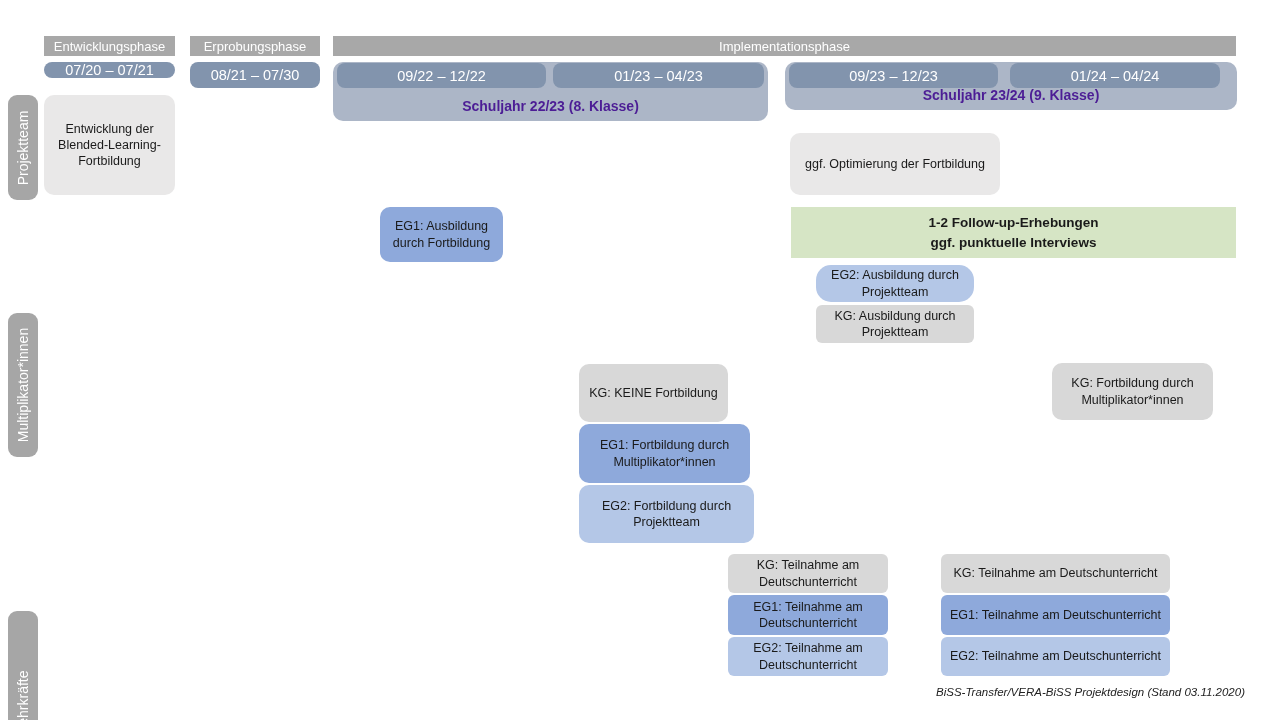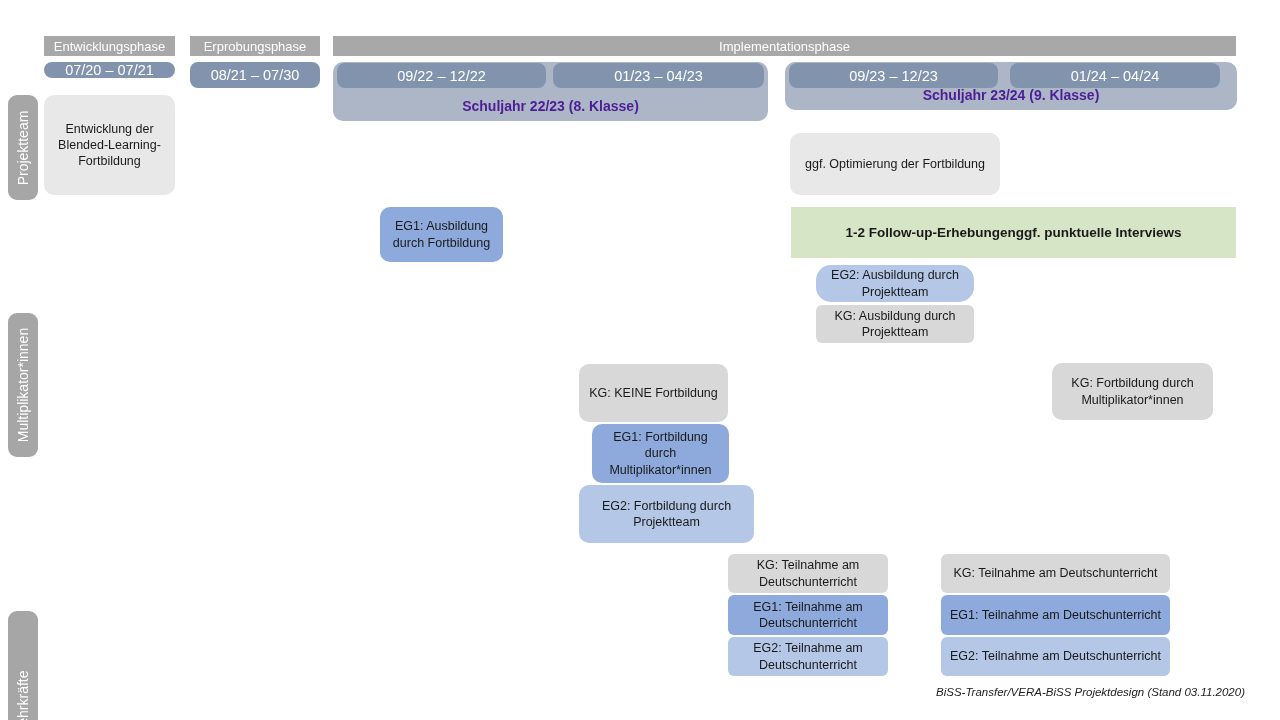--- a/index.html
+++ b/index.html
@@ -59,30 +59,30 @@
   </div>
   <div class="abs rowlabel vwrap" style="left:8px;top:362px;width:30px;height:181px;">
     <div class="vtext wlabel">Lehrkräfte</div>
   </div>
 
   <div class="abs box gray1 flexc" style="left:44px;top:95px;width:131px;height:100px;">Entwicklung der Blended-Learning-Fortbildung</div>
   <div class="abs box gray1 flexc" style="left:790px;top:133px;width:210px;height:62px;">ggf. Optimierung der Fortbildung</div>
 
   <div class="abs box blue1 flexc" style="left:380px;top:207px;width:123px;height:55px;">EG1: Ausbildung durch Fortbildung</div>
 
-  <div class="abs green flexc bigbox" style="left:791px;top:207px;width:445px;height:51px;">
+  <div class="abs green flexc bigbox" style="left:791px;top:207px;width:445px;height:51px;flex-direction:column;">
     <span>1-2 Follow-up-Erhebungen</span>
     <span>ggf. punktuelle Interviews</span>
   </div>
 
   <div class="abs box box-sm blue2 flexc" style="left:816px;top:265px;width:158px;height:37px;border-radius:15px;">EG2: Ausbildung durch Projektteam</div>
   <div class="abs box box-sm gray2 flexc" style="left:816px;top:305px;width:158px;height:38px;">KG: Ausbildung durch Projektteam</div>
 
   <div class="abs box gray2 flexc" style="left:579px;top:364px;width:149px;height:58px;">KG: KEINE Fortbildung</div>
-  <div class="abs box blue1 flexc" style="left:579px;top:424px;width:137px;height:59px;margin-left:13px;">EG1: Fortbildung durch Multiplikator*innen</div>
+  <div class="abs box blue1 flexc" style="left:579px;top:424px;width:171px;height:59px;">EG1: Fortbildung durch Multiplikator*innen</div>
   <div class="abs box blue2 flexc" style="left:579px;top:485px;width:175px;height:58px;">EG2: Fortbildung durch Projektteam</div>
 
   <div class="abs box gray2 flexc" style="left:1052px;top:363px;width:161px;height:57px;">KG: Fortbildung durch Multiplikator*innen</div>
 
   <div class="abs box box-sm gray2 flexc" style="left:728px;top:554px;width:160px;height:39px;">KG: Teilnahme am Deutschunterricht</div>
   <div class="abs box box-sm blue1 flexc" style="left:728px;top:595px;width:160px;height:40px;">EG1: Teilnahme am Deutschunterricht</div>
   <div class="abs box box-sm blue2 flexc" style="left:728px;top:637px;width:160px;height:39px;">EG2: Teilnahme am Deutschunterricht</div>
 
   <div class="abs box box-sm gray2 flexc" style="left:941px;top:554px;width:229px;height:39px;">KG: Teilnahme am Deutschunterricht</div>
   <div class="abs box box-sm blue1 flexc" style="left:941px;top:595px;width:229px;height:40px;">EG1: Teilnahme am Deutschunterricht</div>

